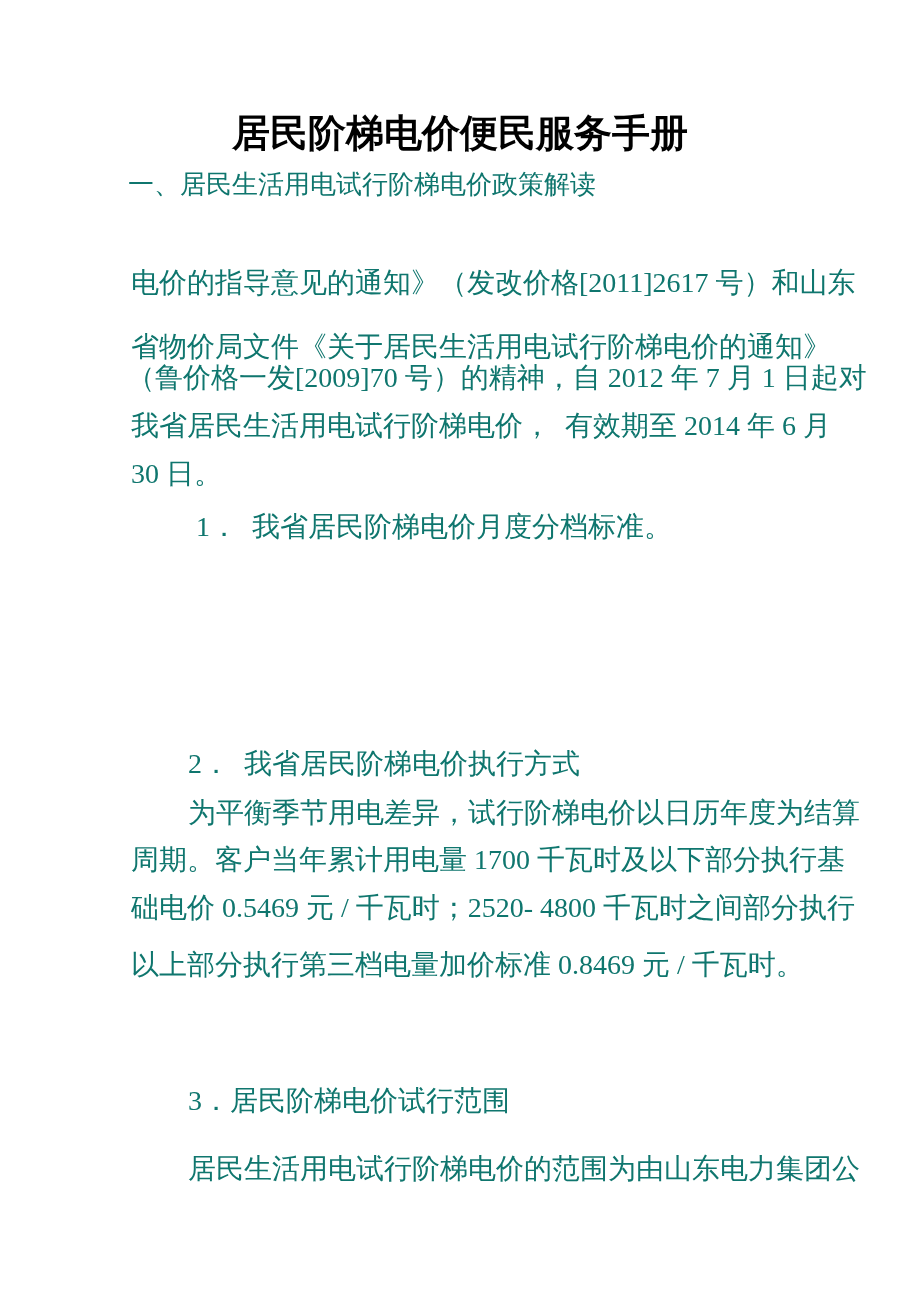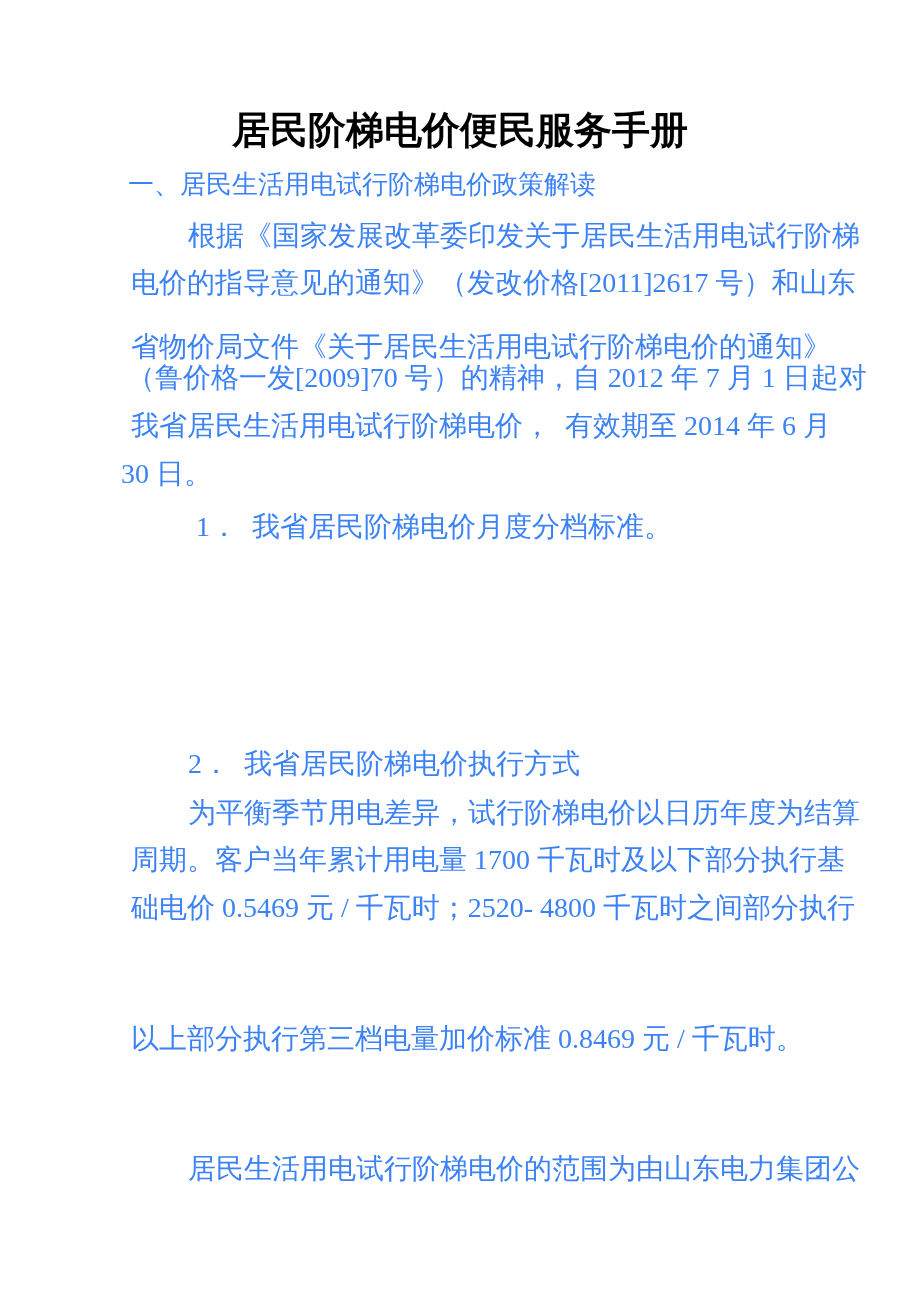--- a/index.html
+++ b/index.html
@@ -19,58 +19,58 @@
   .doc-title {
     position: absolute;
     left: 0;
     top: 110px;
     width: 920px;
     margin: 0;
     text-align: center;
     font-size: 38px;
     line-height: 46px;
     font-weight: bold;
-    font-family: Liberation Mono, monospace;
+    font-family: Liberation Sans, sans-serif;
     letter-spacing: 0px;
     white-space: pre;
   }
   .line {
     position: absolute;
     font-size: 28px;
     line-height: 34px;
     white-space: pre;
-    color: #3b82f6;
+    color: #0f766e;
   }
   .heading {
     font-size: 26px;
     line-height: 31px;
   }
 </style>
 </head>
 <body>
 
 <div class="page">
 
   <h1 class="doc-title">居民阶梯电价便民服务手册</h1>
 
   <div class="line heading" style="left:128px; top:169px">一、居民生活用电试行阶梯电价政策解读</div>
 
-  <div class="line" style="left:188px; top:219px">根据《国家发展改革委印发关于居民生活用电试行阶梯</div>
   <div class="line" style="left:131px; top:266px">电价的指导意见的通知》（发改价格[2011]2617 号）和山东</div>
   <div class="line" style="left:131px; top:330px">省物价局文件《关于居民生活用电试行阶梯电价的通知》</div>
   <div class="line" style="left:127px; top:361px">（鲁价格一发[2009]70 号）的精神，自 2012 年 7 月 1 日起对</div>
   <div class="line" style="left:131px; top:409px">我省居民生活用电试行阶梯电价，  有效期至 2014 年 6 月</div>
-  <div class="line" style="left:121px; top:457px">30 日。</div>
+  <div class="line" style="left:131px; top:457px">30 日。</div>
 
   <div class="line" style="left:196px; top:510px">1．  我省居民阶梯电价月度分档标准。</div>
 
   <div class="line" style="left:188px; top:747px">2．  我省居民阶梯电价执行方式</div>
 
   <div class="line" style="left:188px; top:796px">为平衡季节用电差异，试行阶梯电价以日历年度为结算</div>
   <div class="line" style="left:131px; top:843px">周期。客户当年累计用电量 1700 千瓦时及以下部分执行基</div>
   <div class="line" style="left:131px; top:891px">础电价 0.5469 元 / 千瓦时；2520- 4800 千瓦时之间部分执行</div>
-  <div class="line" style="left:131px; top:1022px">以上部分执行第三档电量加价标准 0.8469 元 / 千瓦时。</div>
+  <div class="line" style="left:131px; top:948px">以上部分执行第三档电量加价标准 0.8469 元 / 千瓦时。</div>
 
 
+  <div class="line" style="left:188px; top:1084px">3．居民阶梯电价试行范围</div>
 
   <div class="line" style="left:188px; top:1152px">居民生活用电试行阶梯电价的范围为由山东电力集团公</div>
 
 </div>
 
 </body></html>

